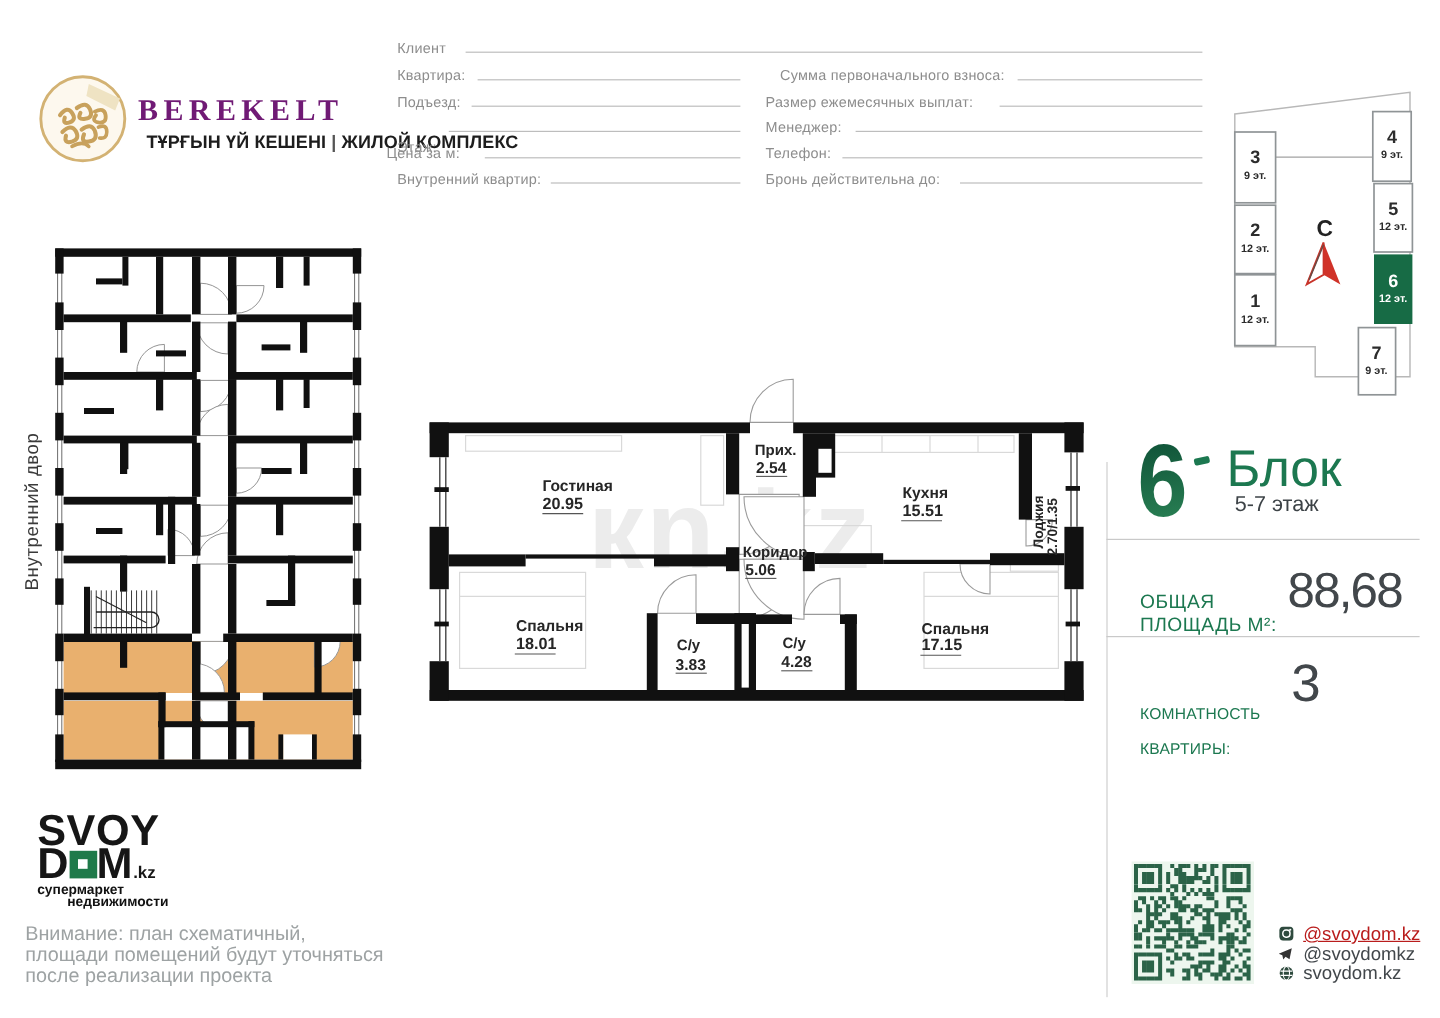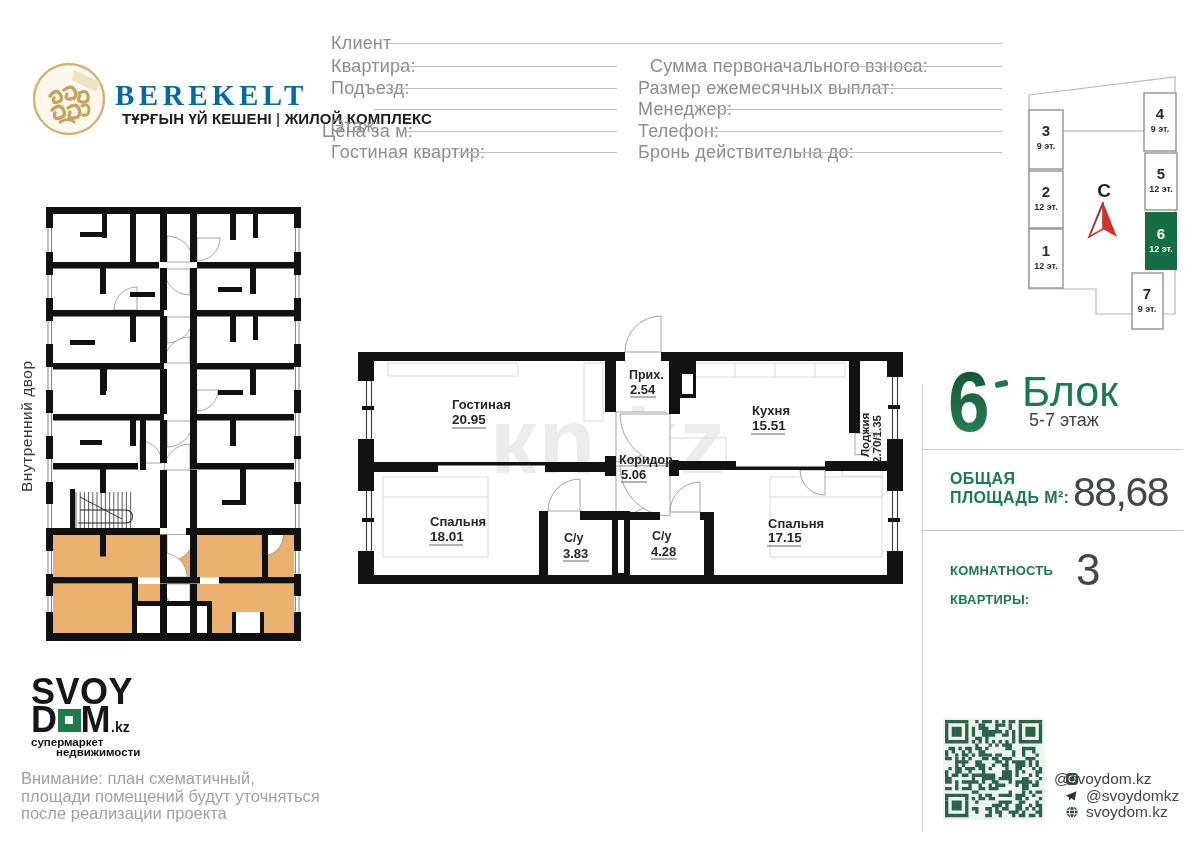--- a/index.html
+++ b/index.html
@@ -1,59 +1,59 @@
 <!DOCTYPE html>
 <html><head>
 <meta charset="utf-8">
 <style>
   html,body{margin:0;padding:0;}
   body{width:1200px;height:848px;position:relative;background:#fff;overflow:hidden;
        font-family:"Liberation Sans",sans-serif;}
   .abs{position:absolute;}
-  .lbl{position:absolute;color:#8d8d8d;font-size:18px;letter-spacing:.2px;}
+  .lbl{position:absolute;color:#8d8d8d;font-size:12px;letter-spacing:.2px;}
   .fline{position:absolute;border-bottom:1.3px solid #bdbdbd;height:0;}
-  .grntxt{color:#1c7850;font-weight:bold;}
+  .grntxt{color:#1c7850;font-weight:normal;margin-top:24px;}
 </style>
 </head>
 <body>
 
 <div class="abs" style="left:30px;top:60px;width:78px;height:78px;">
 <svg width="78" height="78" viewBox="0 0 78 78">
   <circle cx="39" cy="39" r="35" fill="#fdf8ee" stroke="#d3b273" stroke-width="2.4"></circle>
   <path d="M44 10 L70 22 L66 32 L42 20 Z" fill="#efe3c3"></path>
   <path d="M20 36 q6 -8 10 -2 q4 6 -2 8 q-6 2 -4 -4" fill="none" stroke="#c8a15c" stroke-width="3.4" stroke-linecap="round"></path>
   <path d="M34 30 q8 -6 11 1 q3 7 -4 8 q-7 1 -4 -5" fill="none" stroke="#c8a15c" stroke-width="3.4" stroke-linecap="round"></path>
   <path d="M49 33 q8 -4 9 3 q1 7 -6 6 q-6 -1 -2 -6" fill="none" stroke="#c8a15c" stroke-width="3.2" stroke-linecap="round"></path>
   <path d="M22 50 q7 -7 11 -1 q4 7 -3 9 q-7 2 -5 -5" fill="none" stroke="#c8a15c" stroke-width="3.4" stroke-linecap="round"></path>
   <path d="M38 48 q8 -6 11 1 q3 8 -5 9 q-7 1 -4 -6" fill="none" stroke="#c8a15c" stroke-width="3.4" stroke-linecap="round"></path>
   <path d="M52 46 q7 -3 7 4 q0 6 -6 5" fill="none" stroke="#c8a15c" stroke-width="3" stroke-linecap="round"></path>
   <path d="M30 62 q9 -5 14 0" fill="none" stroke="#c8a15c" stroke-width="3" stroke-linecap="round"></path>
 </svg>
 </div>
 
-<div class="abs" style="left:115px;top:79px;width:200px;font-family:'Liberation Serif',serif;font-size:29px;font-weight:bold;letter-spacing:4.5px;color:#0369a1;">BEREKELT</div>
+<div class="abs" style="left:115px;top:79px;width:200px;font-family:'Liberation Serif',serif;font-size:25px;font-weight:bold;letter-spacing:4.5px;color:#701a75;">BEREKELT</div>
 
 <div class="abs" style="left:122px;top:110px;font-size:15px;font-weight:bold;color:#1d1d1d;letter-spacing:.1px;">ТҰРҒЫН ҮЙ КЕШЕНІ <span style="color:#555">|</span> ЖИЛОЙ КОМПЛЕКС</div>
 
 <div class="lbl" style="left:331px;top:33px;">Клиент</div>
 <div class="fline" style="left:388px;top:43px;width:614px;"></div>
 
 <div class="lbl" style="left:331px;top:56px;">Квартира:</div>
 <div class="fline" style="left:398px;top:66px;width:219px;"></div>
 
 <div class="lbl" style="left:331px;top:78px;">Подъезд:</div>
 <div class="fline" style="left:393px;top:88px;width:224px;"></div>
 
 <div class="lbl" style="left:331px;top:99px;margin-top:17px;">Этаж:</div>
 <div class="fline" style="left:374px;top:109px;width:243px;"></div>
 
 <div class="lbl" style="left:322px;top:121px;text-align:center;">Цена за м:</div>
 <div class="fline" style="left:404px;top:131px;width:213px;"></div>
 
-<div class="lbl" style="left:331px;top:142px;">Гостиная квартир:</div>
+<div class="lbl" style="left:331px;top:142px;">Внутренний квартир:</div>
 <div class="fline" style="left:459px;top:152px;width:158px;"></div>
 
 <div class="lbl" style="left:638px;top:56px;margin-left:12px;">Сумма первоначального взноса:</div>
 <div class="fline" style="left:848px;top:66px;width:154px;"></div>
 
 <div class="lbl" style="left:638px;top:78px;">Размер ежемесячных выплат:</div>
 <div class="fline" style="left:833px;top:88px;width:169px;"></div>
 
 <div class="lbl" style="left:638px;top:99px;">Менеджер:</div>
 <div class="fline" style="left:713px;top:109px;width:289px;"></div>
@@ -542,21 +542,21 @@
 </svg>
 </div>
 
 <div class="abs" style="left:1066px;top:771px;width:12px;height:12px;">
 <svg width="12" height="12" viewBox="0 0 12 12">
       <rect x="0" y="0" width="12" height="12" rx="3.5" fill="#2e4a3e"></rect>
       <rect x="3" y="3" width="6" height="6" rx="2.6" fill="none" stroke="#fff" stroke-width="1.2"></rect>
       <circle cx="9.2" cy="2.8" r="0.9" fill="#fff"></circle>
     </svg>
 </div>
-<div class="abs" style="left:1054px;top:770px;font-size:15.5px;color:#404040;">@svoydom.kz</div>
+<div class="abs" style="left:1086px;top:770px;font-size:15.5px;color:#b91c1c;text-decoration:underline;">@svoydom.kz</div>
 
 <div class="abs" style="left:1065px;top:788px;width:12px;height:11px;">
 <svg width="12" height="11" viewBox="0 0 12 11">
       <path d="M11.5 0.3 L0.6 4.8 L3.6 6 L4.4 9.6 L6.3 7.2 L9.6 9.4 Z" fill="#333"></path>
     </svg>
 </div>
 <div class="abs" style="left:1086px;top:786.5px;font-size:15.5px;color:#42474b;">@svoydomkz</div>
 
 <div class="abs" style="left:1066px;top:804px;width:12px;height:12px;">
 <svg width="12" height="12" viewBox="0 0 12 12">

